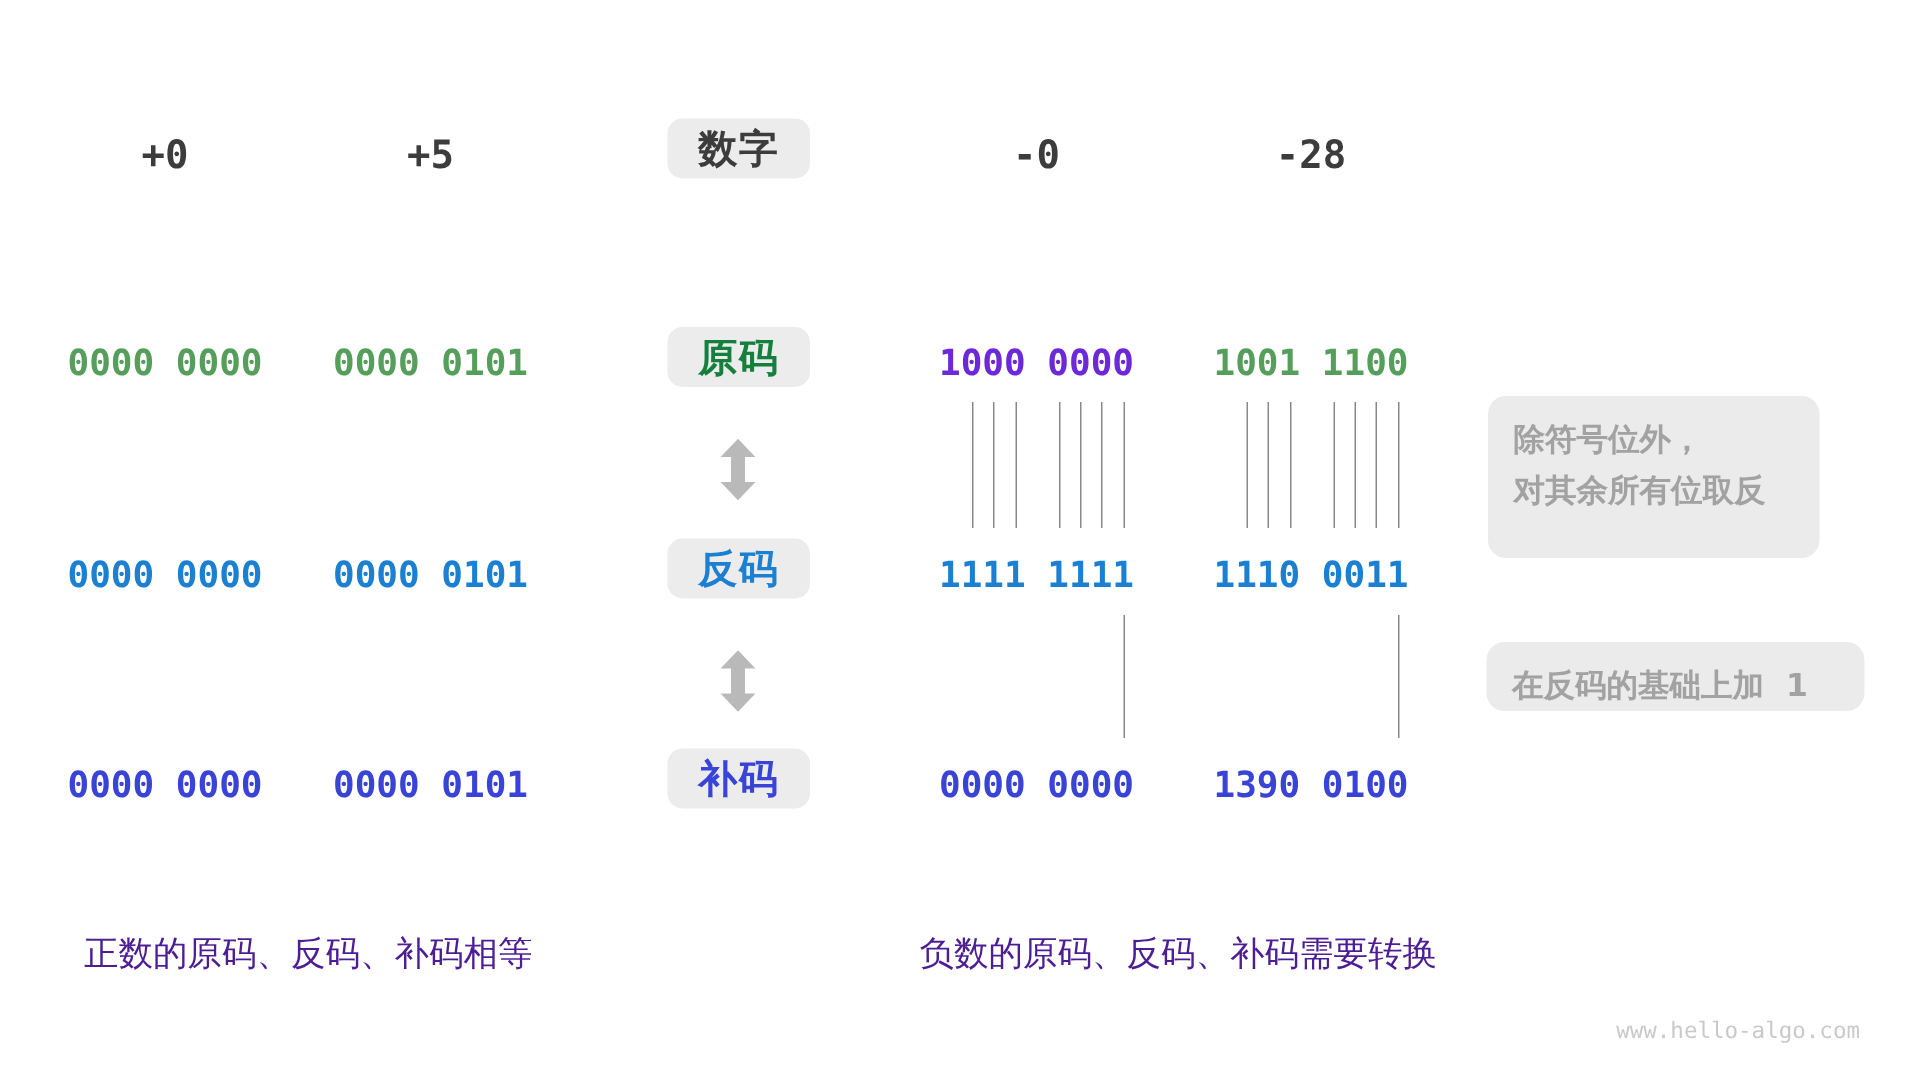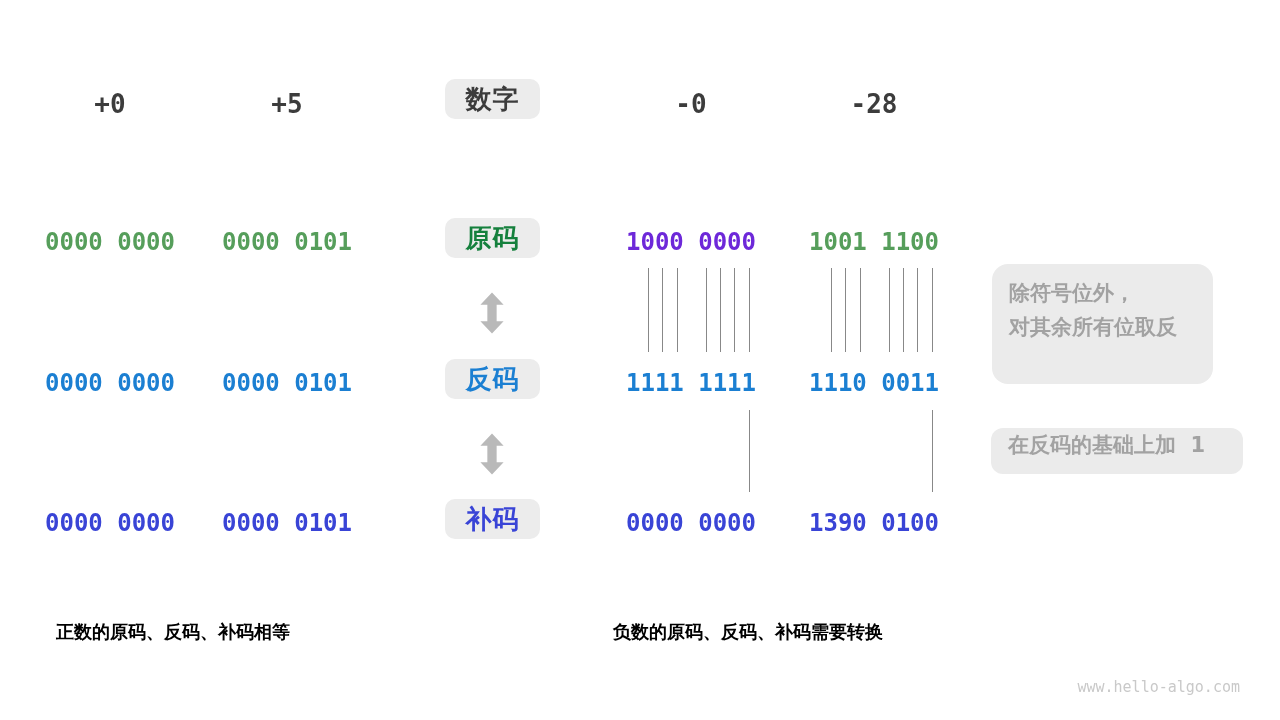--- a/index.html
+++ b/index.html
@@ -68,30 +68,30 @@
     background: #ebebeb;
     border-radius: 12px;
     color: #a2a2a2;
     font-weight: bold;
     font-size: 21px;
     line-height: 34px;
     padding: 12px 17px;
     box-sizing: border-box;
     white-space: pre;
   }
-  .note1 { left: 992px; top: 264px; width: 221px; height: 120px; border-radius: 16px; }
+  .note1 { left: 992px; top: 264px; width: 221px; height: 108px; }
   .note2 { left: 991px; top: 428px; width: 252px; height: 46px;
-           display: flex; align-items: flex-start; padding-top: 0; padding-bottom: 0; }
+           display: flex; align-items: flex-end; padding-top: 0; padding-bottom: 0; }
   
   .caption {
     position: absolute;
     top: 620px;
-    font-size: 18px;
-    font-weight: bold;
-    color: #000000;
+    font-size: 23px;
+    font-weight: normal;
+    color: #4c1d95;
     white-space: nowrap;
   }
   .cap-left  { left: 56px; }
   .cap-right { left: 613px; }
   
   .watermark {
     position: absolute;
     right: 40px;
     top: 678px;
     font-family: "DejaVu Sans Mono", "Liberation Mono", monospace;

